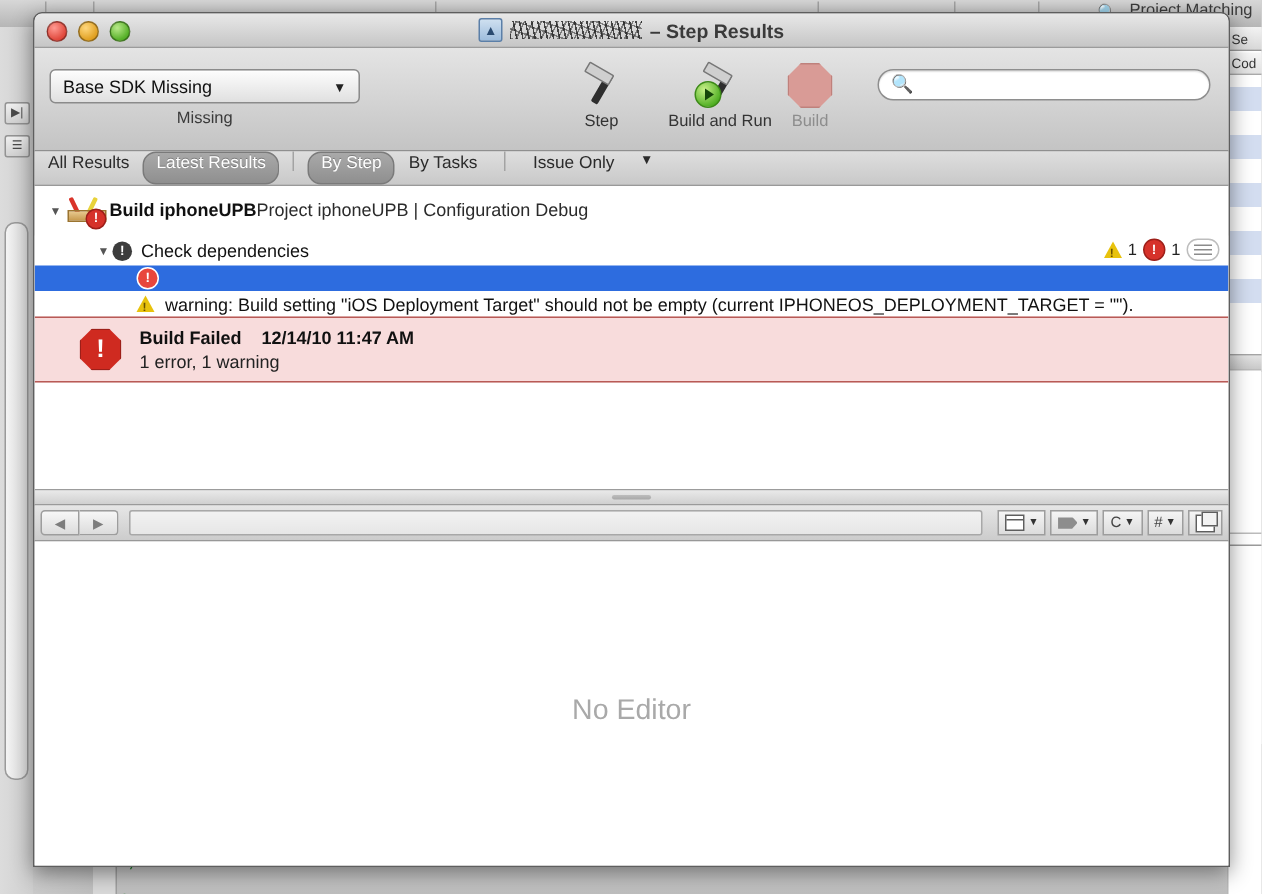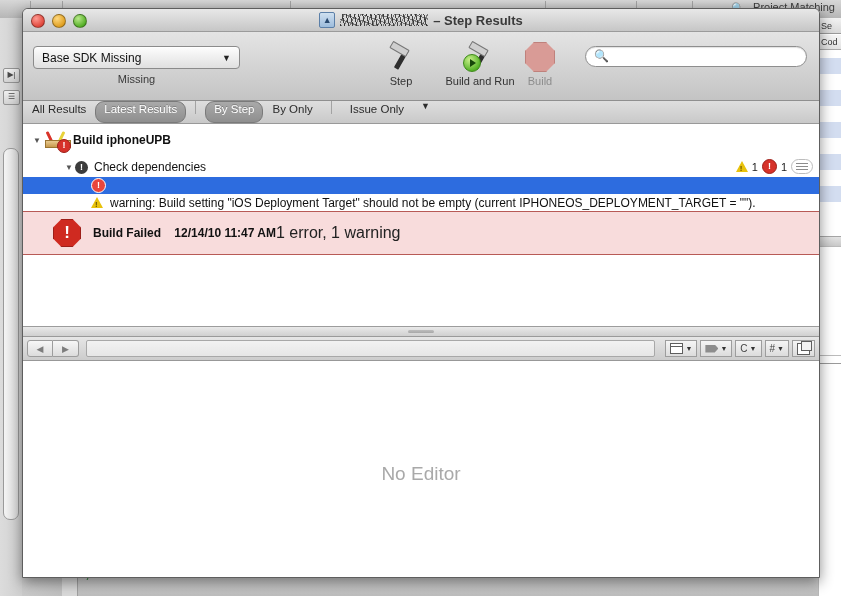--- a/index.html
+++ b/index.html
@@ -209,24 +209,24 @@
   .row-txt{margin-left:7px;white-space:nowrap;}
   #banner{
     position:relative;height:42px;background:#f8dcdc;border-top:1px solid #b85a56;
     border-bottom:1px solid #b85a56;display:flex;align-items:center;padding-left:30px;
   }
   #banner-icon{
     width:26px;height:26px;border-radius:4px;background:#cf2a20;border:1px solid #9d1f19;
     clip-path:polygon(30% 0,70% 0,100% 30%,100% 70%,70% 100%,30% 100%,0 70%,0 30%);
     color:#fff;font-weight:bold;font-size:17px;display:flex;align-items:center;justify-content:center;
   }
-  #banner-texts{margin-left:12px;display:flex;flex-direction:row;line-height:16px;}
+  #banner-texts{margin-left:12px;display:flex;flex-direction:column;line-height:16px;}
   #banner-line1{font-size:12px;font-weight:bold;color:#111;}
   #banner-line1 span.time{margin-left:10px;}
-  #banner-line2{font-size:16px;color:#222;}
+  #banner-line2{font-size:12px;color:#222;}
 
   #splitter{
     position:relative;height:9px;background:linear-gradient(to bottom,#e9e9e9,#d0d0d0);
     border-bottom:1px solid #9a9a9a;
   }
   #split-grip{position:absolute;left:50%;top:3px;transform:translateX(-50%);width:26px;height:3px;
     background:linear-gradient(to bottom,#bdbdbd,#a8a8a8);border-radius:2px;}
 
   #editor-toolbar{
     position:relative;height:23px;background:linear-gradient(to bottom,#e6e6e6,#cccccc);
@@ -360,38 +360,39 @@
       <span id="search-icon">🔍</span>
       <input style="position: absolute; left: 26px; top: 2px; width: 188px; border: none; outline: none; background: transparent; font-size: 12px; font-family: &quot;Liberation Sans&quot;, sans-serif;" placeholder="">
     </div>
   </div>
 
   <div id="filterbar">
     <span class="seg">All Results</span>
     <span class="seg on">Latest Results</span>
     <span class="vsep"></span>
     <span class="seg on">By Step</span>
-    <span class="seg">By Only</span>
+    <span class="seg">By Tasks</span>
     <span class="vsep"></span>
     <span class="seg">Issue Only</span>
     <span id="issues-arrow">▼</span>
   </div>
 
   <div id="results">
 
     <div class="row" id="row-build">
       <span class="twisty">▼</span>
       <span id="build-icon">
         <span class="bi-h1"></span>
           <span class="bi-h2"></span>
           <span class="bi-base"></span>
         <span class="bi-err">!</span>
       </span>
       <span class="build-texts">
         <span id="build-title">Build iphoneUPB</span>
+        <span id="build-sub">Project iphoneUPB | Configuration Debug</span>
       </span>
     </div>
 
     <div class="row" id="row-check">
       <span class="twisty">▼</span>
       <span class="badge-dark">!</span>
       <span>Check dependencies</span>
       <span id="check-right">
         <span class="warn-tri"></span>
         <span>1</span>

